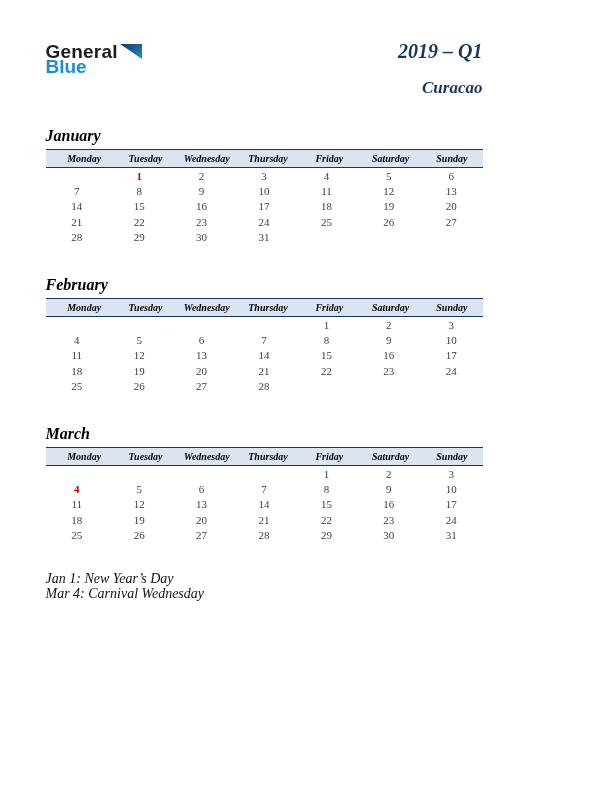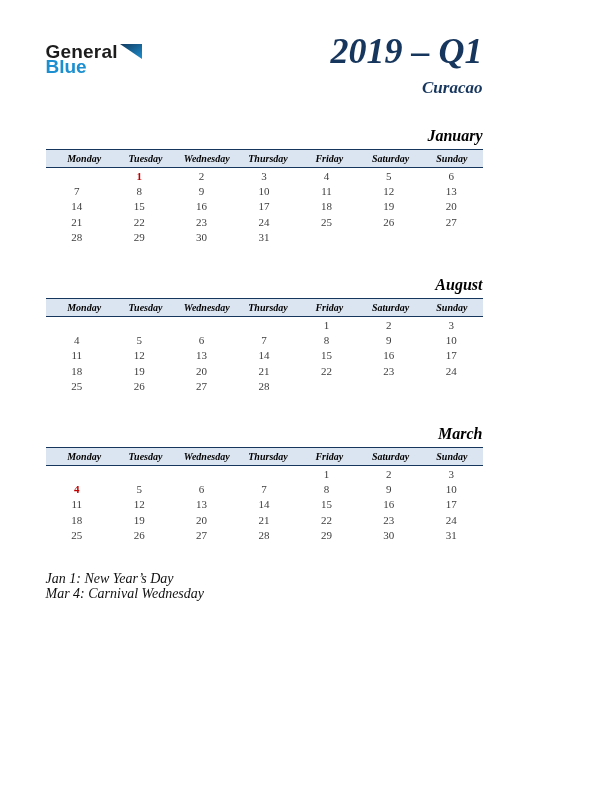--- a/index.html
+++ b/index.html
@@ -44,37 +44,37 @@
     color: #1b8fd0;
     line-height: 18px;
     margin-top: -3px;
   }
   .title-block {
     text-align: right;
     color: #17365d;
     padding-top: 2px;
   }
   .q-title {
-    font-size: 36px;
+    font-size: 20px;
     font-weight: bold;
     font-style: italic;
     line-height: 30px;
   }
   .location {
     font-size: 17px;
     font-weight: bold;
     font-style: italic;
     margin-top: 12px;
   }
 
   
   .month { margin-top: 30px; }
   .month:first-child { margin-top: 28px; }
   .month-title {
-    text-align: right;
+    text-align: left;
     font-size: 16px;
     font-weight: bold;
     font-style: italic;
     color: #000000;
     line-height: 20px;
     margin-bottom: 3px;
   }
   .week-header {
     display: grid;
     grid-template-columns: repeat(7, 1fr);
@@ -198,21 +198,21 @@
             <div class="day">28</div>
             <div class="day">29</div>
             <div class="day">30</div>
             <div class="day">31</div>
             <div class="day"></div>
             <div class="day"></div>
             <div class="day"></div>
           </div>
         </section>
         <section class="month">
-          <div class="month-title">August</div>
+          <div class="month-title">February</div>
           <div class="week-header">
             <span>Monday</span>
             <span>Tuesday</span>
             <span>Wednesday</span>
             <span>Thursday</span>
             <span>Friday</span>
             <span>Saturday</span>
             <span>Sunday</span>
           </div>
           <div class="week-row">

